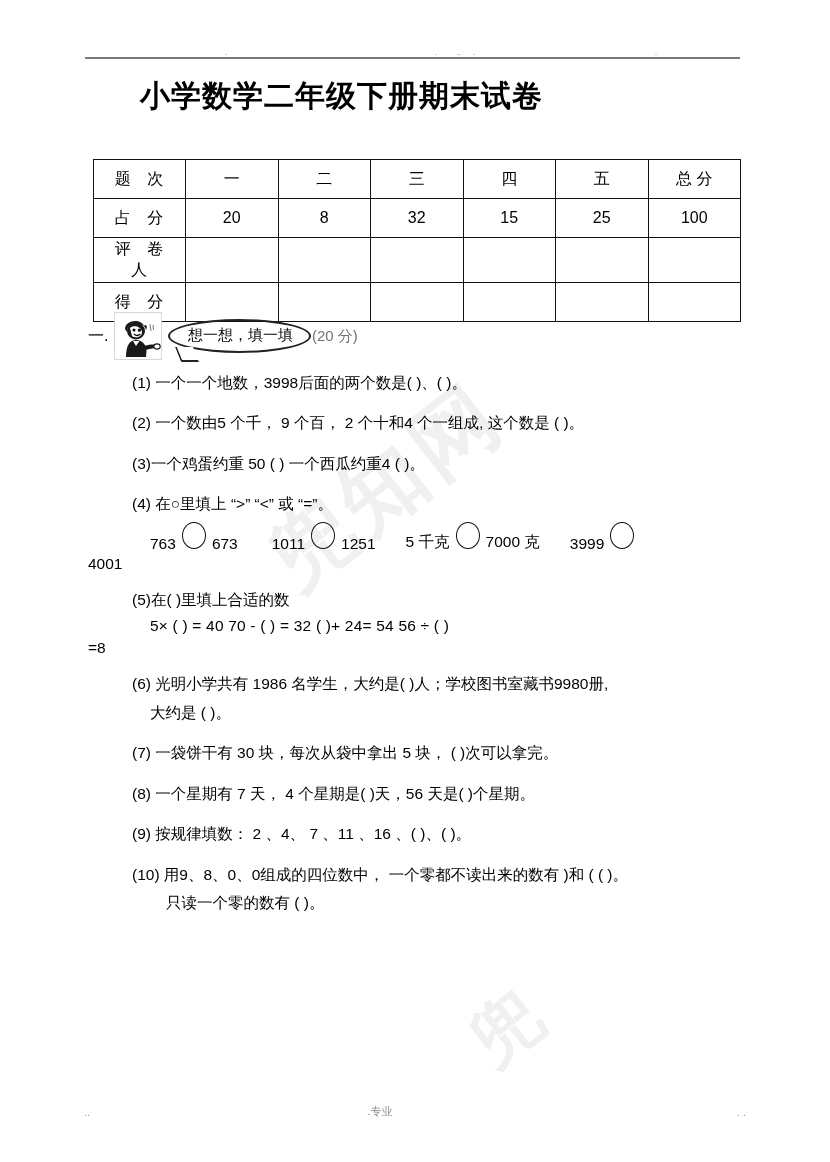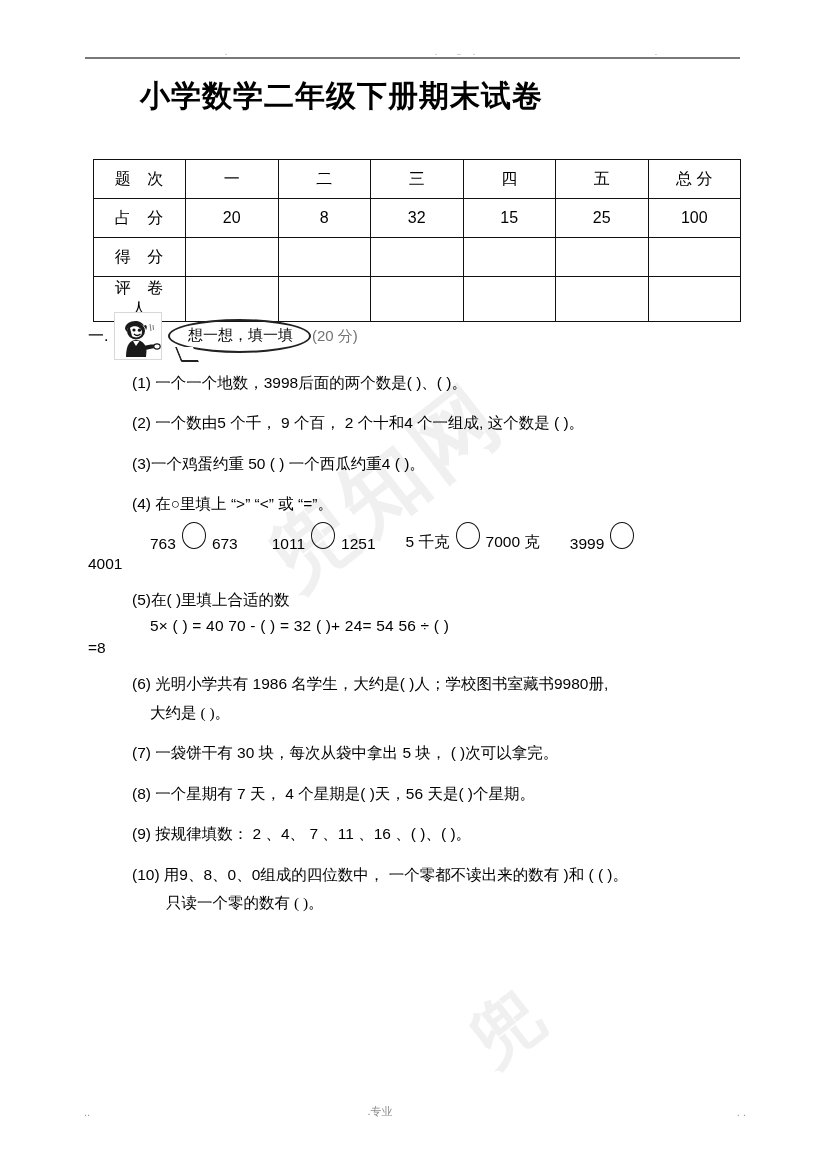--- a/index.html
+++ b/index.html
@@ -172,21 +172,20 @@
   .q {
     padding-left: 44px;
     margin-bottom: 18px;
     line-height: 1.45;
   }
   .q.nofirst { margin-bottom: 6px; }
   .q-cont {
     padding-left: 44px;
     margin-bottom: 18px;
     line-height: 1.45;
-    font-family: Liberation Serif, serif;
   }
   .indent-2 { padding-left: 78px; }
   .indent-3 { padding-left: 62px; }
 
   
   .cmp-row {
     padding-left: 62px;
     margin-bottom: 2px;
     display: flex;
     align-items: flex-end;
@@ -277,30 +276,30 @@
       <tr>
         <td class="label">占   分</td>
         <td>20</td>
         <td>8</td>
         <td>32</td>
         <td>15</td>
         <td>25</td>
         <td>100</td>
       </tr>
       <tr>
-        <td class="label">得   分</td>
+        <td class="label">评 卷 人</td>
         <td></td>
         <td></td>
         <td></td>
         <td></td>
         <td></td>
         <td></td>
       </tr>
       <tr>
-        <td class="label">评 卷 人</td>
+        <td class="label">得   分</td>
         <td></td>
         <td></td>
         <td></td>
         <td></td>
         <td></td>
         <td></td>
       </tr>
     </tbody>
   </table>
 

